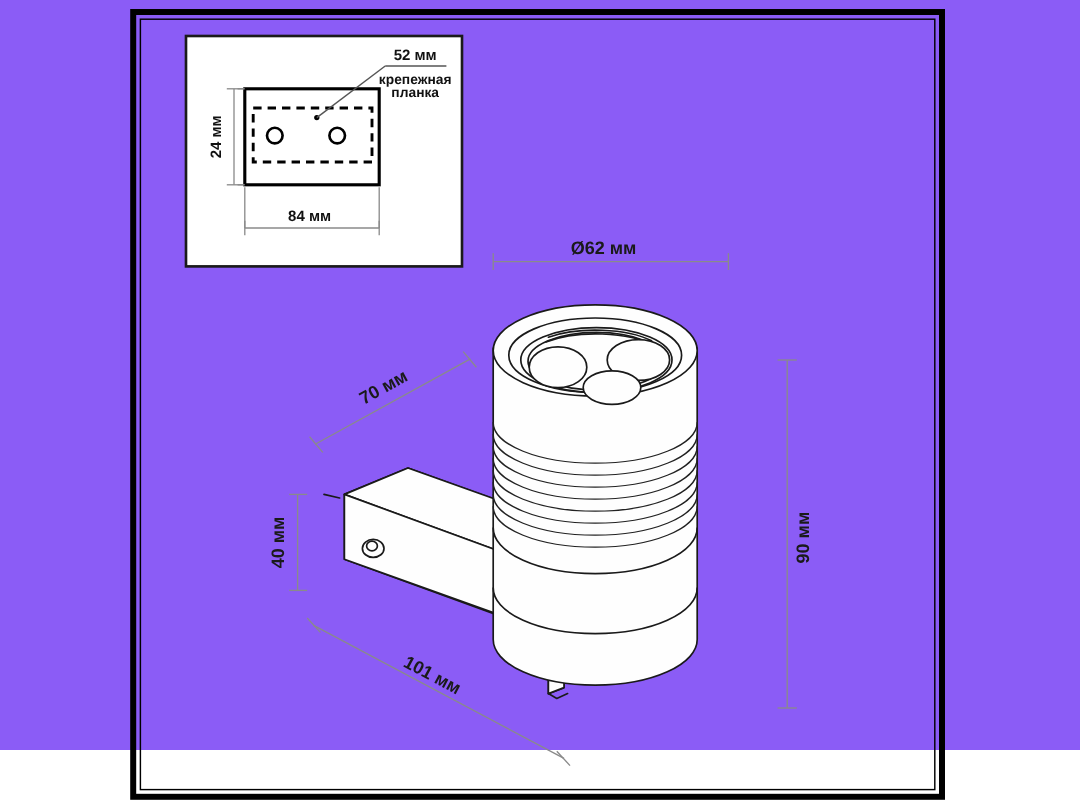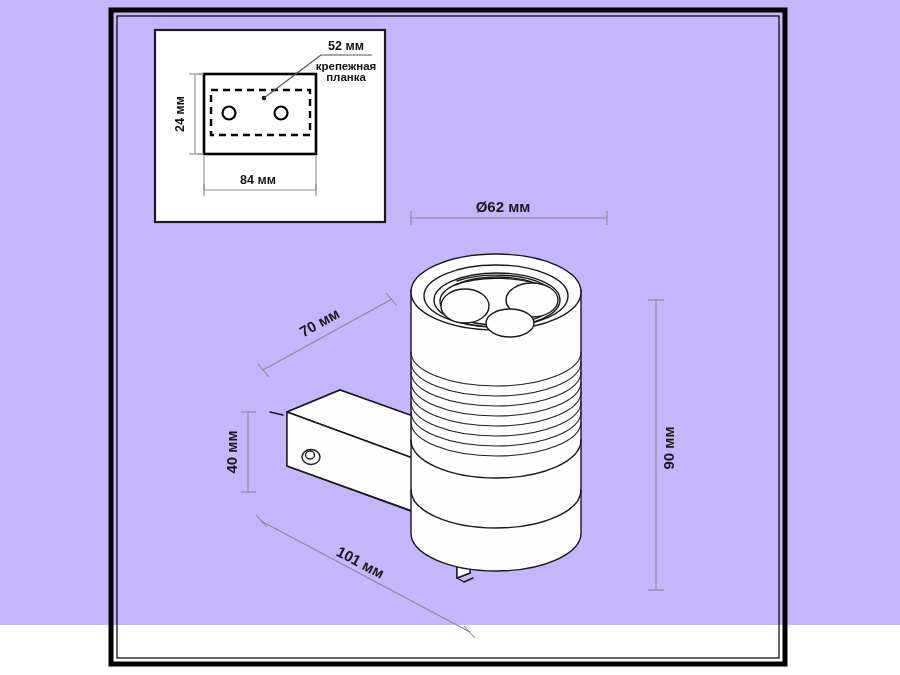--- a/index.html
+++ b/index.html
@@ -10,21 +10,21 @@
   body {
     width: 900px;
     height: 675px;
     font-family: "Liberation Sans", sans-serif;
     overflow: hidden;
   }
   #stage {
     position: relative;
     width: 900px;
     height: 625px;
-    background: #c4b5fd;
+    background: #8b5cf6;
   }
   #drawing {
     position: absolute;
     left: 0;
     top: 0;
   }
   .dim-text {
     font-family: "Liberation Sans", sans-serif;
     font-size: 15px;
     font-weight: 700;

